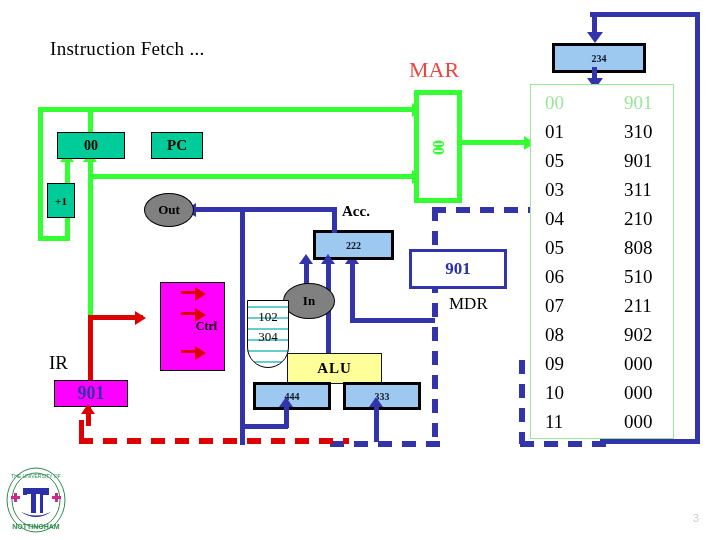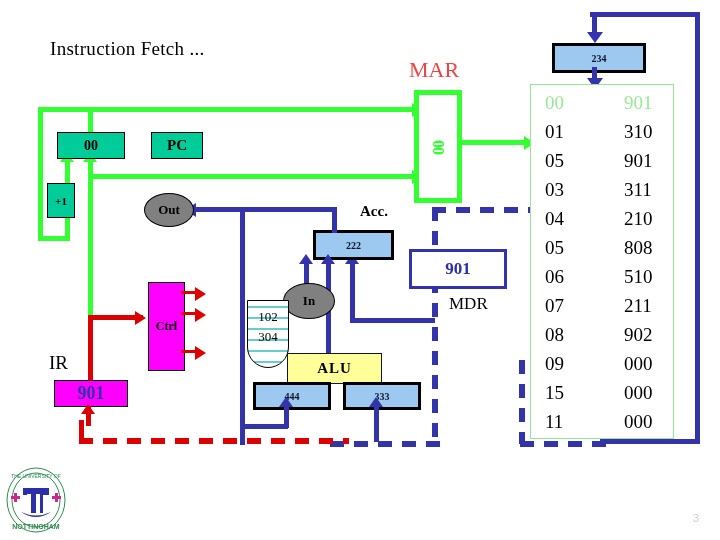--- a/index.html
+++ b/index.html
@@ -216,21 +216,21 @@
   </div>
   <div class="abs lab" style="left:449px;top:294px;font-size:17px;">MDR</div>
 
   <div class="ln b" style="left:350px;top:318px;width:85px;height:5px;"></div>
   <div class="ln b" style="left:350px;top:262px;width:5px;height:61px;"></div>
   <div class="ar ar-up-b" style="left:345px;top:254px;"></div>
 
   <div class="abs bbox ctr" style="left:293px;top:230px;width:75px;height:24px;margin-left:20px;">
     <span>222</span>
   </div>
-  <div class="abs lab" style="left:360px;top:203px;font-size:15px;font-weight:bold;">Acc.</div>
+  <div class="abs lab" style="left:342px;top:203px;font-size:15px;font-weight:bold;">Acc.</div>
 
   <div class="ln b" style="left:332px;top:207px;width:5px;height:26px;"></div>
   <div class="ln b" style="left:192px;top:207px;width:145px;height:5px;"></div>
   <div class="ar ar-lf-b" style="left:185px;top:203px;"></div>
 
   <div class="ln b" style="left:240px;top:207px;width:5px;height:238px;"></div>
 
   <div class="ln b" style="left:304px;top:262px;width:5px;height:22px;"></div>
   <div class="ar ar-up-b" style="left:299px;top:254px;"></div>
 
@@ -265,21 +265,21 @@
   <div class="ar ar-up-b" style="left:279px;top:397px;"></div>
   <div class="ln b" style="left:374px;top:404px;width:5px;height:38px;"></div>
   <div class="ar ar-up-b" style="left:369px;top:397px;"></div>
 
   <div class="ln b" style="left:240px;top:424px;width:48px;height:5px;"></div>
 
   <div class="ln r" style="left:88px;top:315px;width:55px;height:5px;"></div>
   <div class="ar ar-rt-r" style="left:135px;top:311px;"></div>
   <div class="ln r" style="left:88px;top:315px;width:5px;height:65px;"></div>
 
-  <div class="abs mbox ctr" style="left:148px;top:282px;width:35px;height:87px;">
+  <div class="abs mbox ctr" style="left:160px;top:282px;width:35px;height:87px;padding-left:28px;">
     <span class="ctrl-t">Ctrl</span>
   </div>
 
   <div class="ln r" style="left:181px;top:291px;width:17px;height:3px;"></div>
   <div class="ar ar-rt-r" style="left:195px;top:287px;"></div>
   <div class="ln r" style="left:181px;top:312px;width:17px;height:3px;"></div>
   <div class="ar ar-rt-r" style="left:195px;top:308px;"></div>
   <div class="ln r" style="left:181px;top:350px;width:17px;height:3px;"></div>
   <div class="ar ar-rt-r" style="left:195px;top:346px;"></div>
 
@@ -307,21 +307,21 @@
       <div class="addr">05</div>
       <div class="val">808</div>
       <div class="addr">06</div>
       <div class="val">510</div>
       <div class="addr">07</div>
       <div class="val">211</div>
       <div class="addr">08</div>
       <div class="val">902</div>
       <div class="addr">09</div>
       <div class="val">000</div>
-      <div class="addr">15</div>
+      <div class="addr">10</div>
       <div class="val">000</div>
       <div class="addr">11</div>
       <div class="val">000</div>
     </div>
 
   <div class="abs" style="left:5px;top:466px;width:62px;height:68px;">
     <svg width="62" height="68" viewBox="0 0 62 68">
       <ellipse cx="31" cy="34" rx="29" ry="32" fill="#ffffff" stroke="#2f8a4f" stroke-width="1"></ellipse>
       <ellipse cx="31" cy="34" rx="24" ry="27" fill="#ffffff" stroke="#2f8a4f" stroke-width="1"></ellipse>
       <path d="M18 22 h26 v7 h-6 v18 h-14 v-18 h-6 z" fill="#2b30a8"></path>

